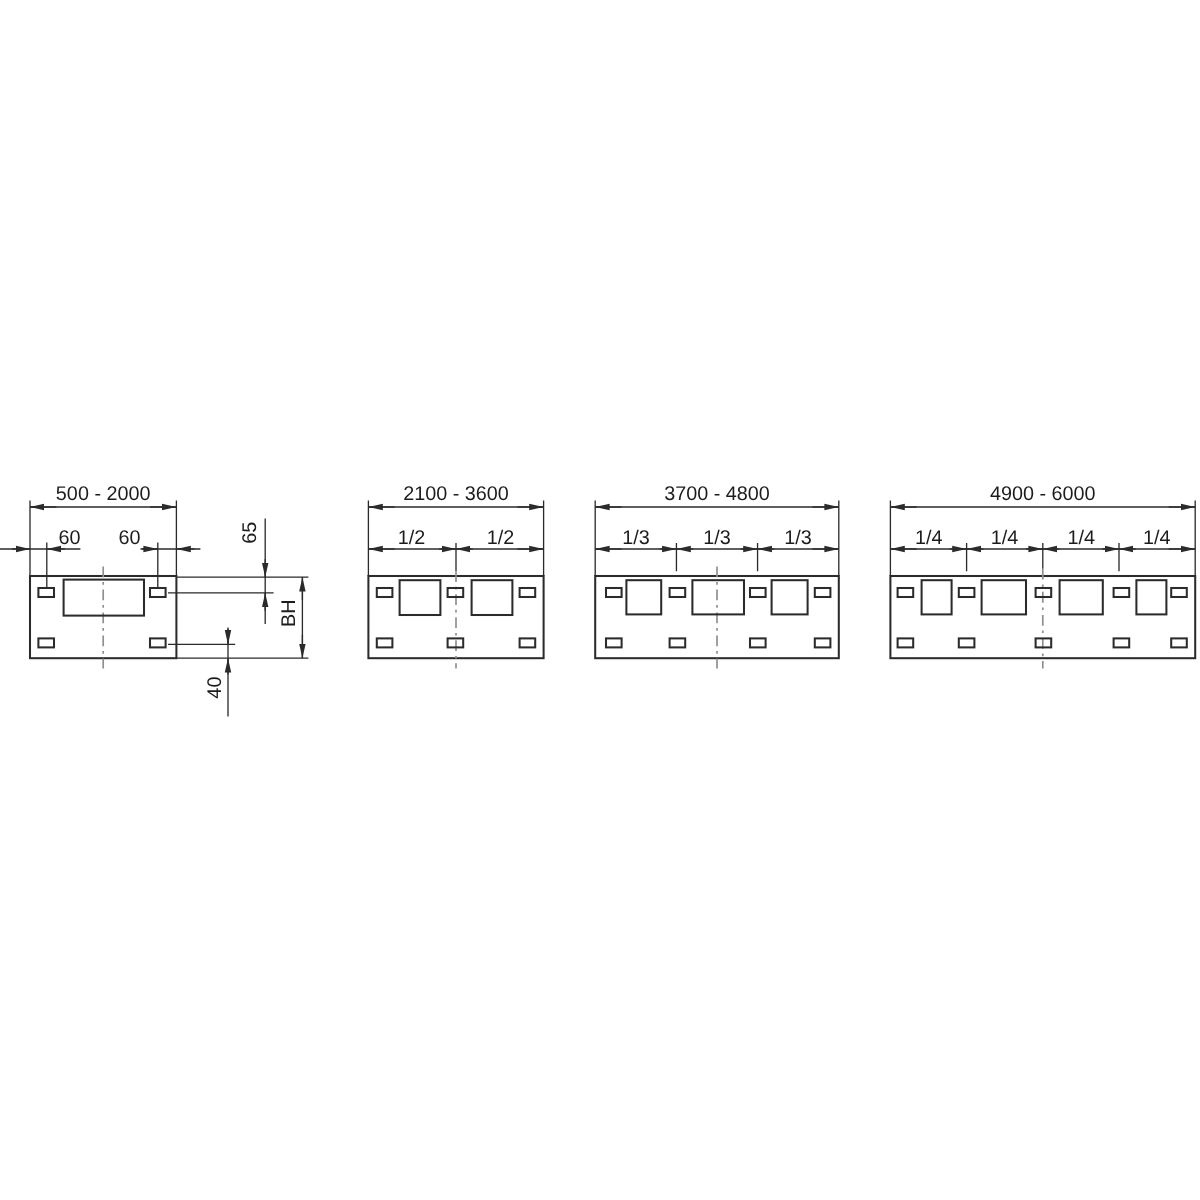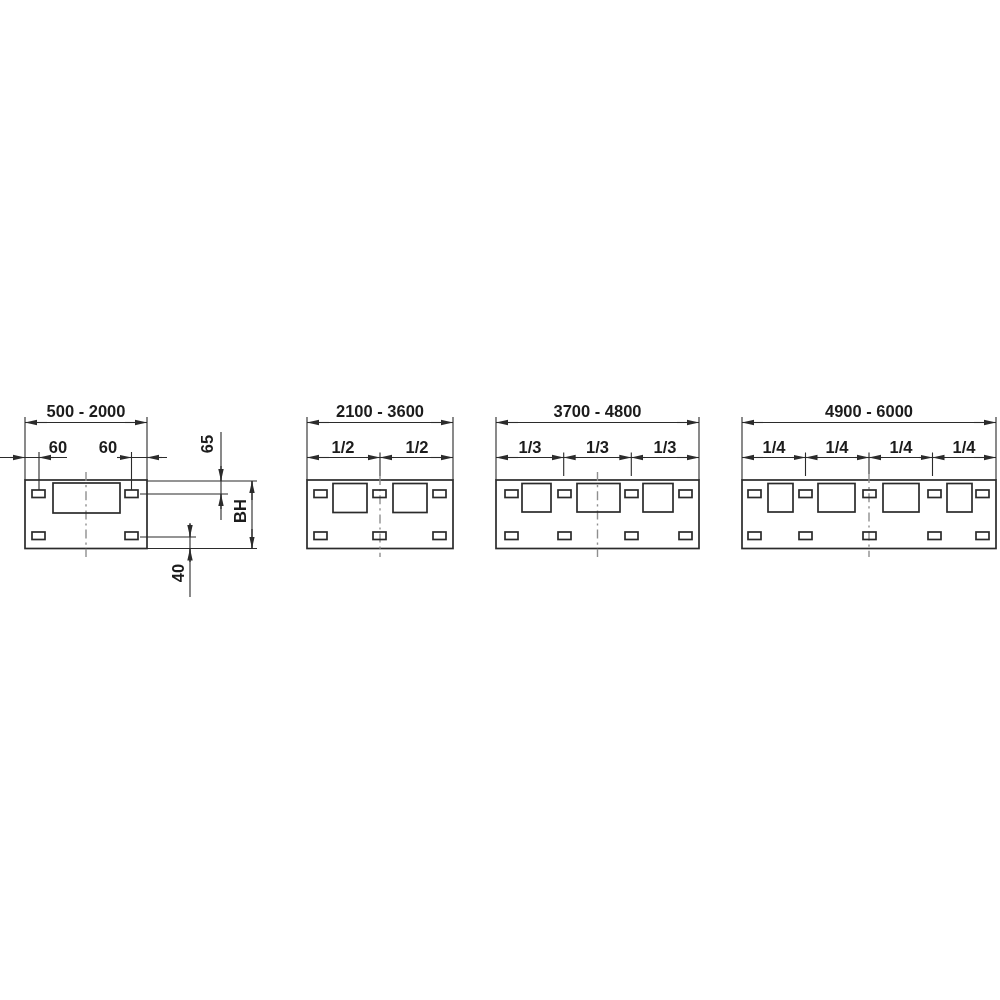--- a/index.html
+++ b/index.html
@@ -3,21 +3,20 @@
 <meta charset="utf-8">
 <style>
   html, body { margin: 0; padding: 0; background: #ffffff; }
   .canvas {
     position: relative;
     width: 1000px;
     height: 912px;
     background: #ffffff;
     overflow: hidden;
     font-family: "Liberation Sans", sans-serif;
-    font-weight: bold;
   }
   svg { display: block; }
   .ol  { fill: none; stroke: #2b2b2b; stroke-width: 1.7; }  
   .dim { fill: none; stroke: #2b2b2b; stroke-width: 1.1; }  
   .cl  { fill: none; stroke: #8f8f8f; stroke-width: 1.4; stroke-dasharray: 9 4 2.2 4; } 
   text {
     font-family: "Liberation Sans", sans-serif;
     font-size: 16.5px;
     fill: #1c1c1c;
     text-anchor: middle;

